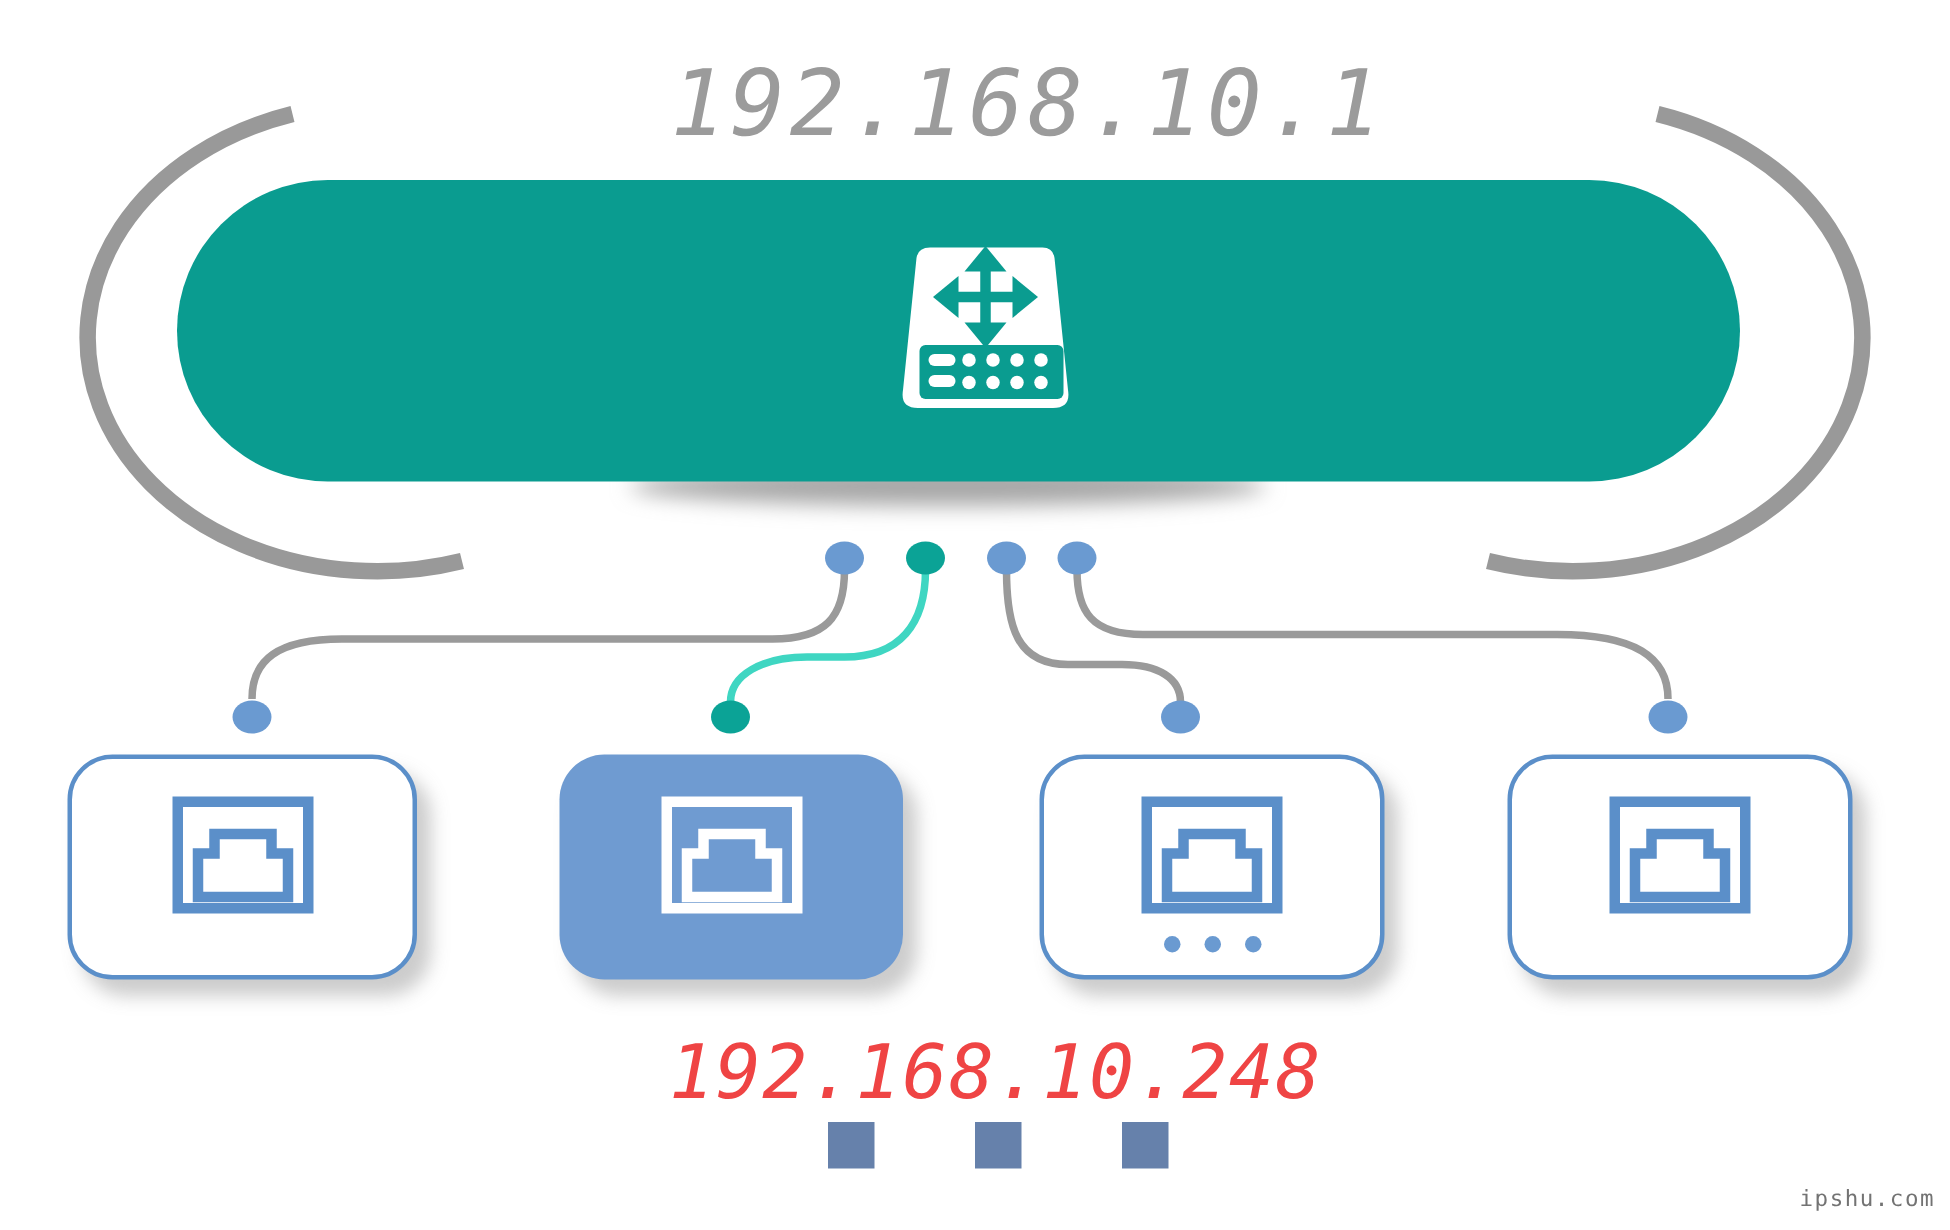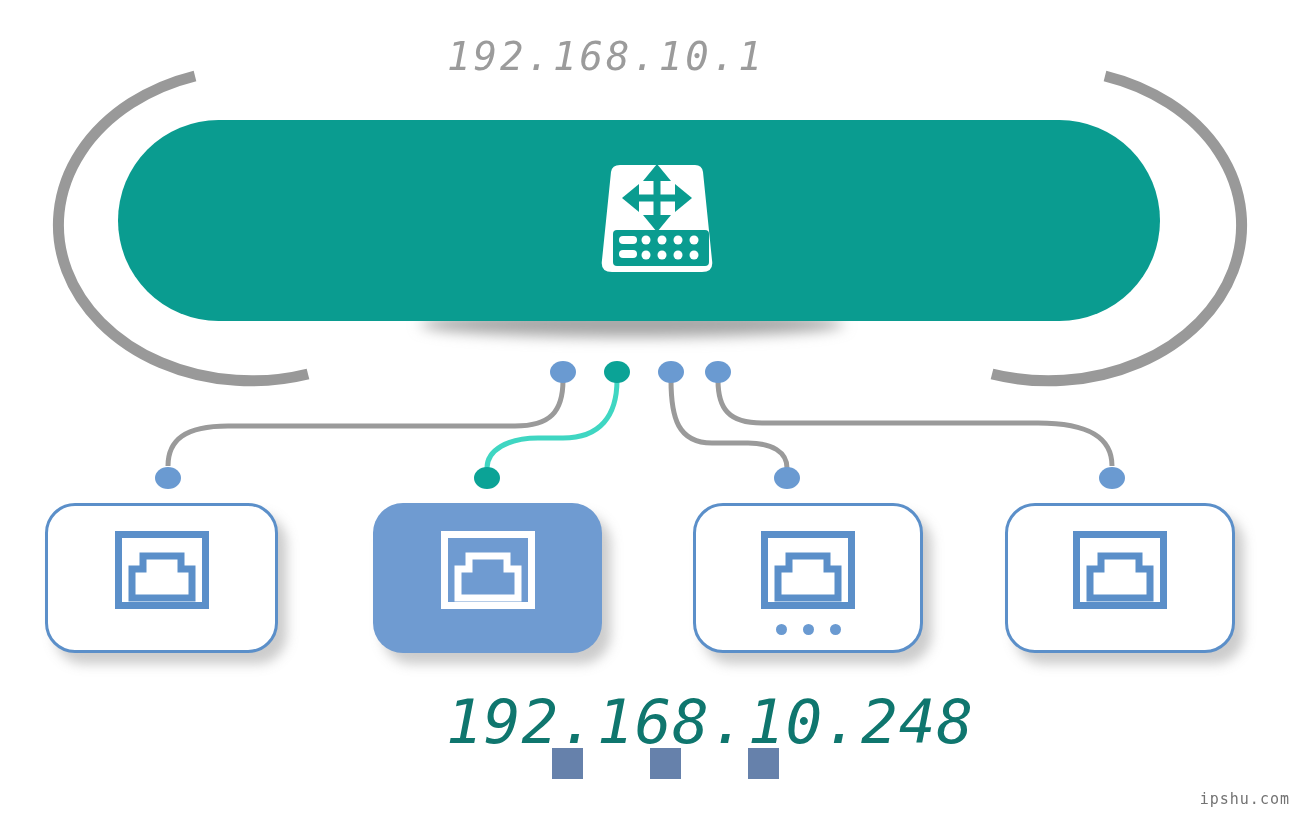--- a/index.html
+++ b/index.html
@@ -5,24 +5,24 @@
   html,body{margin:0;padding:0;background:#ffffff;}
   .canvas{
     position:relative;width:1300px;height:820px;background:#ffffff;
     overflow:hidden;font-family:"DejaVu Sans Mono", monospace;
   }
   .diagram-svg{position:absolute;left:0;top:0;}
   .ip-label{
     position:absolute;font-style:italic;white-space:nowrap;
   }
   .ip-top{
-    left:447px;top:34px;font-size:39px;letter-spacing:3px;color:#9b9b9b;
+    left:447px;top:34px;font-size:61px;letter-spacing:3px;color:#9b9b9b;
   }
   .ip-bottom{
-    left:446px;top:686px;font-size:61px;letter-spacing:1px;color:#0f766e;
+    left:446px;top:686px;font-size:50px;letter-spacing:1px;color:#ef4444;
   }
   .device-box{
     position:absolute;top:503px;height:150px;border-radius:30px;
     background:#ffffff;border:3px solid #5b8fc9;box-sizing:border-box;
     display:flex;align-items:center;justify-content:center;
     box-shadow:9px 11px 12px rgba(110,110,110,0.35);
   }
   .device-box.highlight{
     background:#6f9bd1;border:none;
   }

